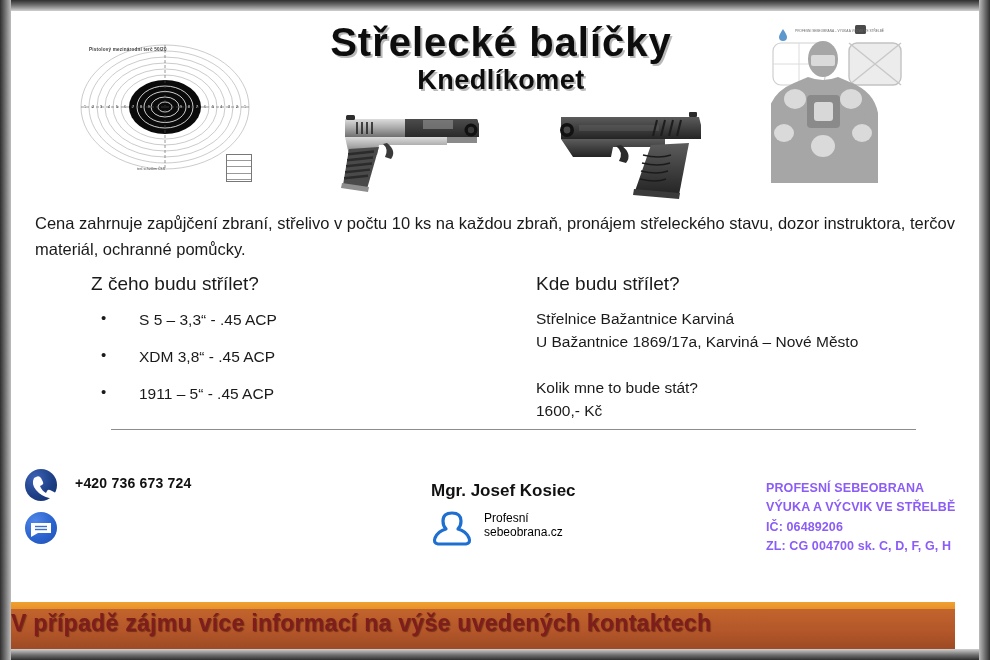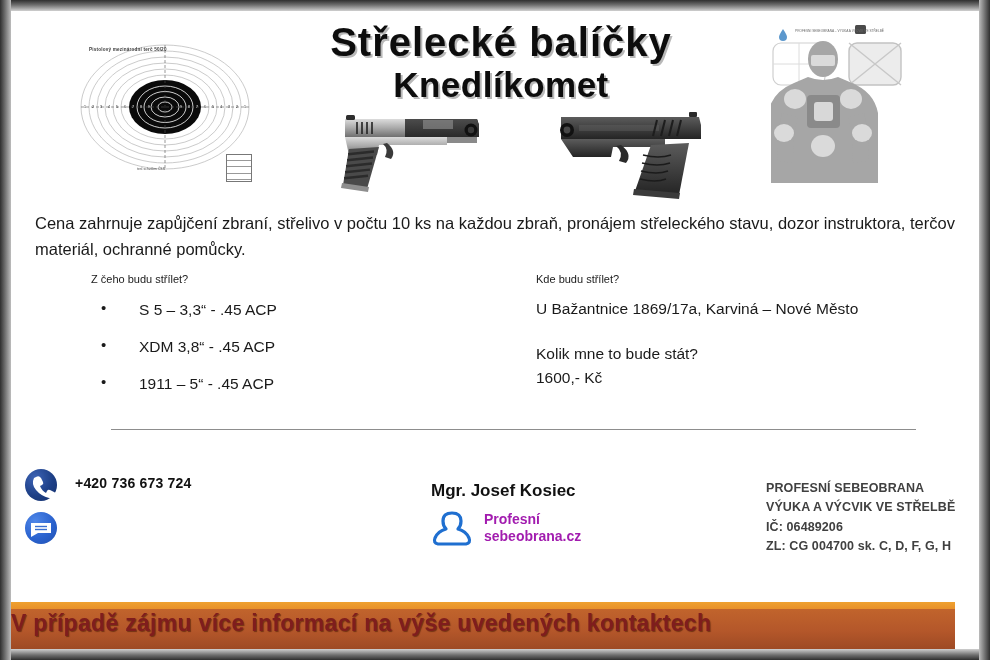--- a/index.html
+++ b/index.html
@@ -20,21 +20,21 @@
   .page{position:absolute;left:11px;top:11px;width:944px;height:638px;background:#fff;overflow:hidden;}
 
   
   .header{position:relative;height:185px;}
   .title-wrap{position:absolute;left:300px;top:10px;width:380px;text-align:center;}
   .title{
     font-size:40px;font-weight:bold;color:#0d0d0d;letter-spacing:1px;
     text-shadow:2px 2px 0 #b9b9b9;line-height:1.05;white-space:nowrap;
   }
   .subtitle{
-    font-size:35px;font-weight:bold;color:#0d0d0d;letter-spacing:.5px;
+    font-size:27px;font-weight:bold;color:#0d0d0d;letter-spacing:.5px;
     text-shadow:2px 2px 0 #b9b9b9;margin-top:2px;
   }
 
   
   .target{position:absolute;left:62px;top:14px;width:185px;height:165px;}
   .target-label{position:absolute;left:16px;top:22px;font-size:4.6px;font-weight:bold;color:#3a3a3a;letter-spacing:.2px;white-space:nowrap;}
   .target-foot{position:absolute;left:64px;top:142px;font-size:3.4px;color:#4a4a4a;white-space:nowrap;}
   .minitab{position:absolute;right:6px;bottom:8px;width:24px;height:26px;border:.7px solid #777;}
   .minitab i{display:block;height:20%;border-bottom:.6px solid #999;}
   .minitab i:last-child{border-bottom:none;}
@@ -47,21 +47,21 @@
   .silhouette{position:absolute;left:760px;top:10px;width:190px;height:170px;}
 
   
   .intro{
     position:absolute;left:24px;top:200px;width:930px;
     font-size:16.5px;color:#1a1a1a;line-height:1.55;
   }
   .cols{position:absolute;left:0;top:262px;width:968px;}
   .col-left{position:absolute;left:80px;top:0;width:400px;}
   .col-right{position:absolute;left:525px;top:0;width:430px;}
-  .q{font-size:11px;color:#1a1a1a;margin-bottom:12px;}
+  .q{font-size:19px;color:#1a1a1a;margin-bottom:12px;}
   ul.guns{list-style:none;margin:0;padding:0;}
   ul.guns li{
     position:relative;padding-left:48px;font-size:15.5px;color:#1a1a1a;line-height:1.62;margin-top:12px;
   }
   ul.guns li:before{content:"\2022";position:absolute;left:10px;top:-1px;font-size:15px;color:#1a1a1a;}
   .addr{font-size:15.5px;color:#1a1a1a;line-height:1.5;}
   .gap{height:22px;}
   .price{font-size:15.5px;color:#1a1a1a;line-height:1.5;}
   .rule{position:absolute;left:100px;top:156px;width:805px;height:1px;background:#8d8d8d;}
 
@@ -69,23 +69,23 @@
   .contacts{position:absolute;left:0;top:448px;width:968px;height:120px;}
   .c-icon{position:absolute;width:32px;height:32px;border-radius:50%;}
   .c-phone{left:14px;top:10px;background:radial-gradient(circle at 32% 28%,#3d63b5 0%,#1d3f86 55%,#15306a 100%);}
   .c-mail{left:14px;top:53px;background:radial-gradient(circle at 32% 28%,#4e86e8 0%,#2b63cf 55%,#1f4fb0 100%);}
   .c-icon svg{position:absolute;left:0;top:0;}
   .c-phone-text{position:absolute;left:64px;top:16px;font-size:14px;font-weight:bold;color:#111;letter-spacing:.2px;}
   .c-mail-text{position:absolute;left:64px;top:52px;font-size:13.5px;font-weight:bold;color:#111;line-height:1.45;}
 
   .person{position:absolute;left:420px;top:22px;font-size:17px;font-weight:bold;color:#111;}
   .logo{position:absolute;left:415px;top:50px;width:180px;height:44px;}
-  .logo-text{position:absolute;left:58px;top:2px;font-size:14px;font-weight:bold;color:#a21caf;line-height:1.2;}
-
-  .company{position:absolute;left:755px;top:20px;font-size:12.5px;font-weight:bold;color:#404040;line-height:1.55;letter-spacing:.1px;white-space:nowrap;}
+  .logo-text{position:absolute;left:58px;top:2px;font-size:12px;font-weight:normal;color:#000000;line-height:1.2;}
+
+  .company{position:absolute;left:755px;top:20px;font-size:12.5px;font-weight:bold;color:#8b5cf6;line-height:1.55;letter-spacing:.1px;white-space:nowrap;}
 
   
   .band{position:absolute;left:0;bottom:0;width:968px;height:47px;}
   .band-top{position:absolute;left:0;top:0;width:100%;height:7px;background:linear-gradient(to bottom,#efa130 0%,#e8912a 100%);}
   .band-body{
     position:absolute;left:0;top:7px;width:100%;height:40px;
     background:linear-gradient(to bottom,#c1642c 0%,#b4572a 55%,#9e4a24 100%);
   }
   .band-text{
     position:absolute;left:0;top:8px;width:100%;text-align:left;
@@ -273,20 +273,21 @@
         <div class="q">Z čeho budu střílet?</div>
         <ul class="guns">
           <li>S 5 – 3,3“ - .45 ACP</li>
           <li>XDM 3,8“ - .45 ACP</li>
           <li>1911 – 5“ - .45 ACP</li>
         </ul>
       </div>
 
       <div class="col-right">
         <div class="q">Kde budu střílet?</div>
+        <div class="addr">Střelnice Bažantnice Karviná</div>
         <div class="addr">U Bažantnice 1869/17a, Karviná – Nové Město</div>
         <div class="gap"></div>
         <div class="price">Kolik mne to bude stát?</div>
         <div class="price">1600,- Kč</div>
       </div>
 
       <div class="rule"></div>
     </div>
 
     <div class="contacts">

